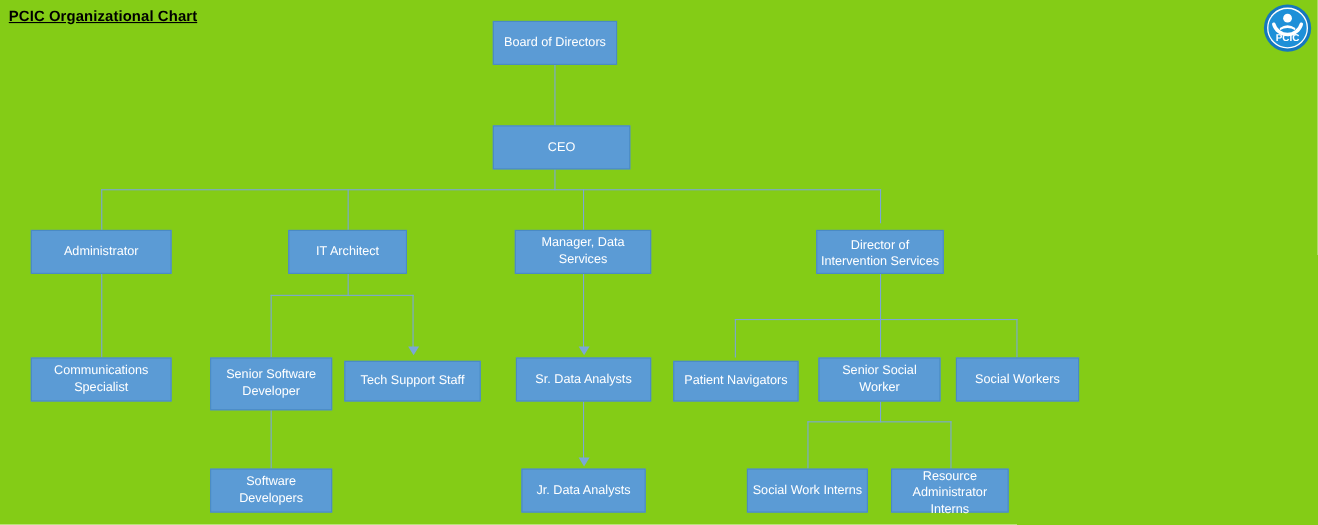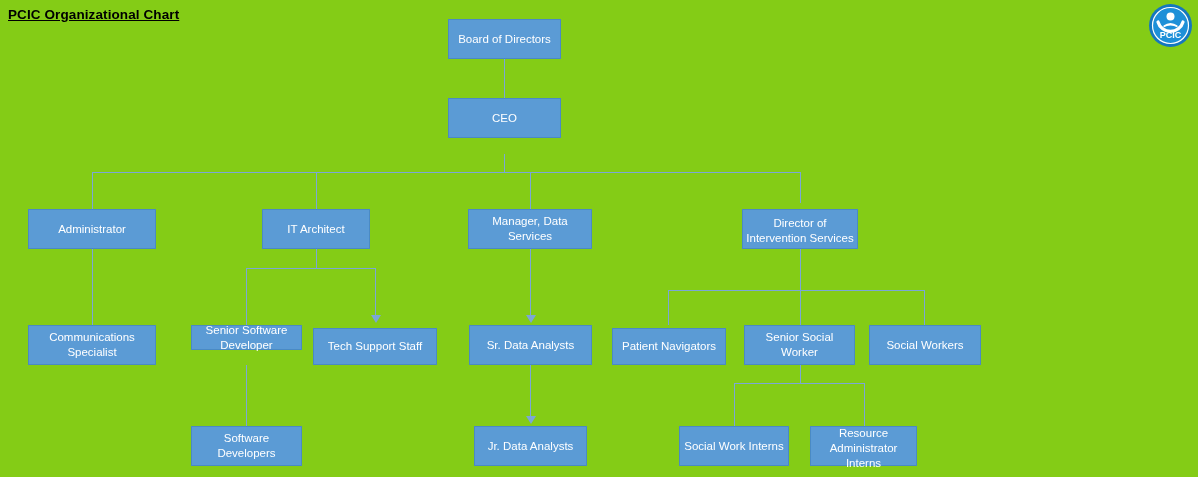--- a/index.html
+++ b/index.html
@@ -131,21 +131,21 @@
 
   <div class="conn v" style="left:800px; top:365px; height:19px;"></div>
   <div class="conn h" style="left:734px; top:383px; width:131px;"></div>
   <div class="conn v" style="left:734px; top:383px; height:43px;"></div>
   <div class="conn v" style="left:864px; top:383px; height:43px;"></div>
 
   <div class="node" style="left:448px; top:19px; width:113px; height:40px;">
     <span class="label">Board of Directors</span>
   </div>
 
-  <div class="node" style="left:448px; top:98px; width:113px; height:40px;">
+  <div class="node" style="left:448px; top:114px; width:125px; height:40px;">
     <span class="label">CEO</span>
   </div>
 
   <div class="node" style="left:28px; top:209px; width:128px; height:40px;">
     <span class="label">Administrator</span>
   </div>
 
   <div class="node" style="left:262px; top:209px; width:108px; height:40px;">
     <span class="label">IT Architect</span>
   </div>
@@ -155,21 +155,21 @@
   </div>
 
   <div class="node overflow" style="left:742px; top:209px; width:116px; height:40px;">
     <span class="label">Director of Intervention Services</span>
   </div>
 
   <div class="node" style="left:28px; top:325px; width:128px; height:40px;text-align:center;">
     <span class="label">Communications Specialist</span>
   </div>
 
-  <div class="node" style="left:191px; top:325px; width:111px; height:25px;">
+  <div class="node" style="left:191px; top:325px; width:111px; height:48px;">
     <span class="label">Senior Software Developer</span>
   </div>
 
   <div class="node" style="left:313px; top:328px; width:124px; height:37px;">
     <span class="label">Tech Support Staff</span>
   </div>
 
   <div class="node" style="left:469px; top:325px; width:123px; height:40px;">
     <span class="label">Sr. Data Analysts</span>
   </div>

